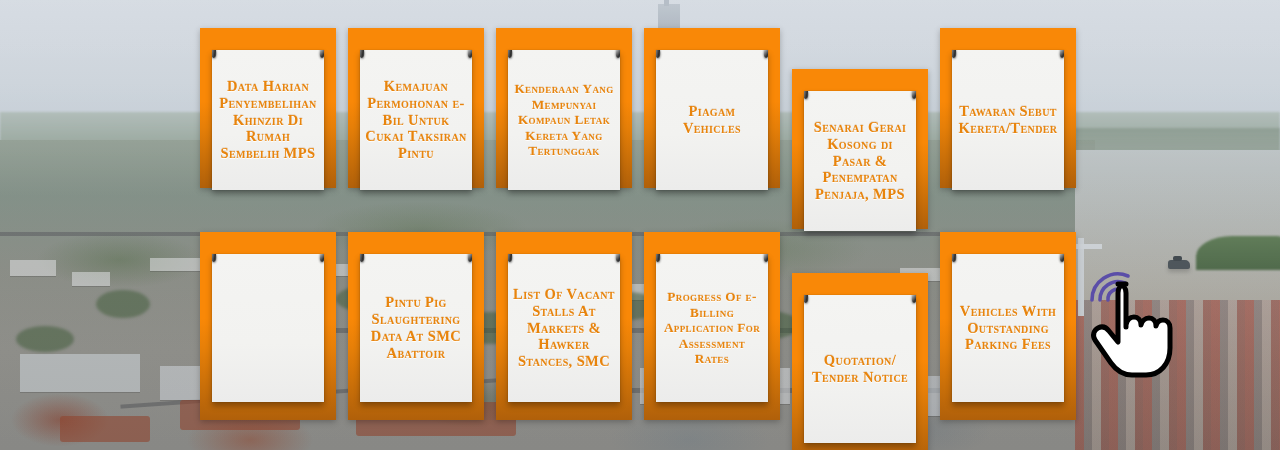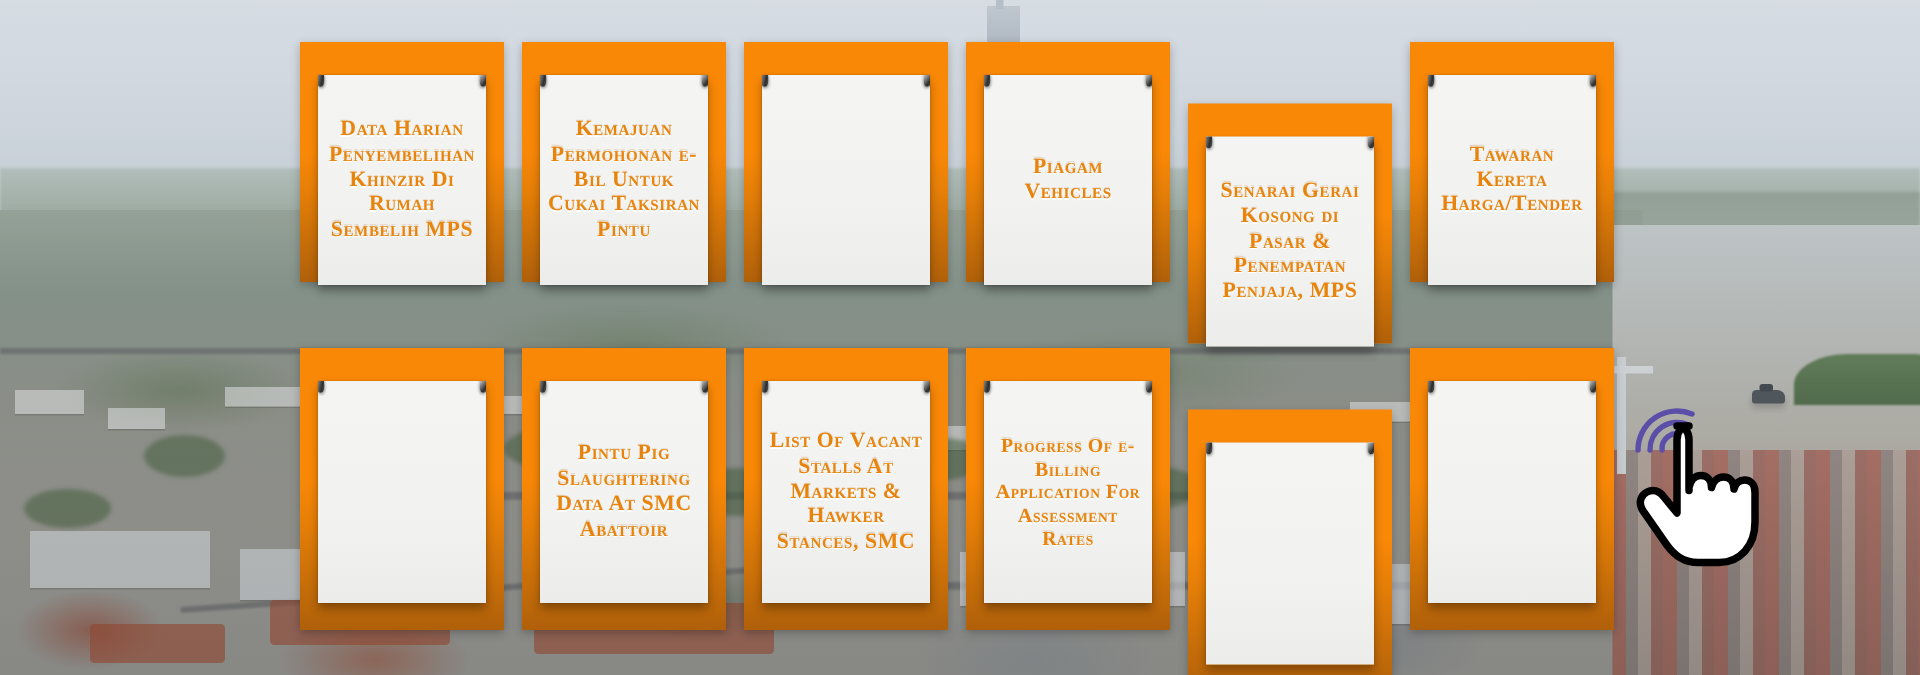--- a/index.html
+++ b/index.html
@@ -274,41 +274,42 @@
         <div class="paper">
           <span class="clip left"></span>
           <span class="clip right"></span>
           <span class="card-label">Kemajuan Permohonan e-Bil Untuk Cukai Taksiran Pintu</span>
         </div>
       </div>
       <div class="card c2">
         <div class="paper">
           <span class="clip left"></span>
           <span class="clip right"></span>
+          <span class="card-label sm">Kenderaan Yang Mempunyai Kompaun Letak Kereta Yang Tertunggak</span>
         </div>
       </div>
       <div class="card c3">
         <div class="paper">
           <span class="clip left"></span>
           <span class="clip right"></span>
           <span class="card-label">Piagam Vehicles</span>
         </div>
       </div>
       <div class="card c4">
         <div class="paper">
           <span class="clip left"></span>
           <span class="clip right"></span>
           <span class="card-label">Senarai Gerai Kosong di Pasar &amp; Penempatan Penjaja, MPS</span>
         </div>
       </div>
       <div class="card c5">
         <div class="paper">
           <span class="clip left"></span>
           <span class="clip right"></span>
-          <span class="card-label">Tawaran Kereta Harga/Tender</span>
+          <span class="card-label">Tawaran Sebut Kereta/Tender</span>
         </div>
       </div>
     </div>
 
     <div class="row row-bottom">
       <div class="card c0">
         <div class="paper">
           <span class="clip left"></span>
           <span class="clip right"></span>
         </div>
@@ -331,26 +332,28 @@
         <div class="paper">
           <span class="clip left"></span>
           <span class="clip right"></span>
           <span class="card-label">List Of Vacant Stalls At Markets &amp; Hawker Stances, SMC</span>
         </div>
       </div>
       <div class="card c4">
         <div class="paper">
           <span class="clip left"></span>
           <span class="clip right"></span>
+          <span class="card-label">Quotation/ Tender Notice</span>
         </div>
       </div>
       <div class="card c5">
         <div class="paper">
           <span class="clip left"></span>
           <span class="clip right"></span>
+          <span class="card-label">Vehicles With Outstanding Parking Fees</span>
         </div>
       </div>
     </div>
 
   </div>
 
   <div id="cursor">
     <svg width="112" height="128" viewBox="0 0 112 128" xmlns="http://www.w3.org/2000/svg">
       <g fill="none" stroke="#5b4ea8" stroke-width="3.6" stroke-linecap="round">
         <path d="M30 44 a10 10 0 0 1 14 -10"></path>

